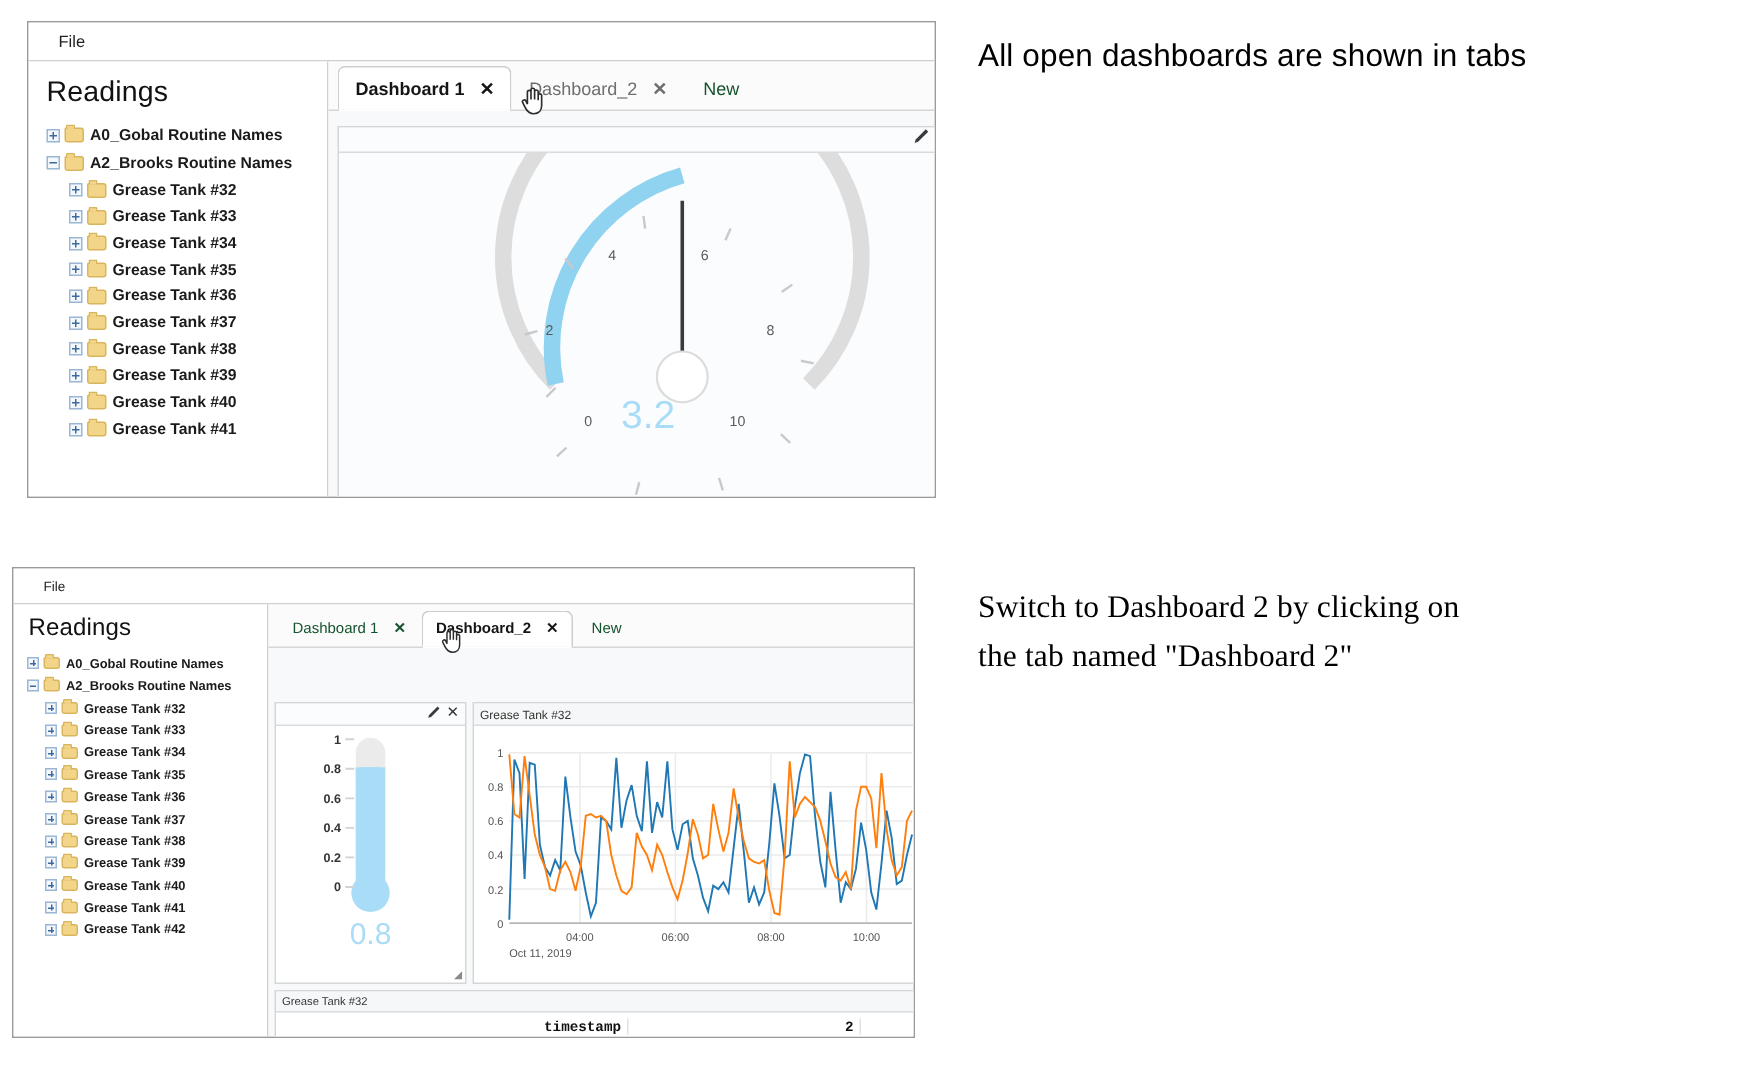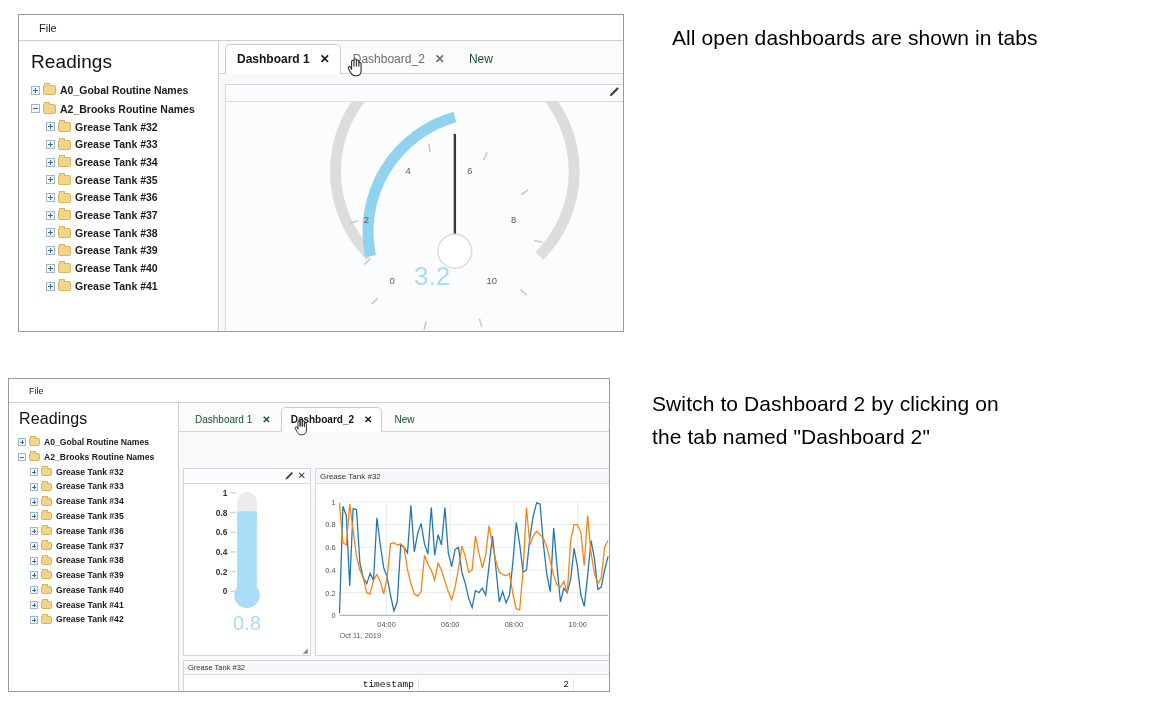--- a/index.html
+++ b/index.html
@@ -548,43 +548,43 @@
                 <polyline id="series-blue" fill="none" stroke="#1f77b4" stroke-width="1.3" points="24.00,130.70 27.47,22.60 30.94,31.80 34.41,103.10 37.87,24.90 41.34,26.05 44.81,80.10 48.28,95.05 51.75,100.80 55.22,90.45 58.68,97.35 62.15,34.10 65.62,61.70 69.09,84.70 72.56,93.90 76.03,112.30 79.49,128.40 82.96,119.20 86.43,61.70 89.90,64.00 93.37,69.75 96.84,21.45 100.30,68.60 103.77,50.20 107.24,39.85 110.71,60.55 114.18,70.90 117.65,23.75 121.11,72.05 124.58,51.35 128.05,61.70 131.52,23.75 134.99,69.75 138.46,83.55 141.92,66.30 145.39,64.00 148.86,89.30 152.33,100.80 155.80,115.75 159.27,124.95 162.73,107.70 166.20,110.00 169.67,105.40 173.14,112.30 176.61,82.40 180.08,52.50 183.54,84.70 187.01,119.20 190.48,108.85 193.95,120.35 197.42,112.30 200.89,78.95 204.35,38.70 207.82,60.55 211.29,89.30 214.76,87.00 218.23,54.80 221.70,31.80 225.16,19.15 228.63,20.30 232.10,61.70 235.57,91.60 239.04,108.85 242.51,44.45 245.97,83.55 249.44,119.20 252.91,105.40 256.38,110.00 259.85,96.20 263.32,65.15 266.78,83.55 270.25,112.30 273.72,123.80 277.19,92.75 280.66,57.10 284.13,75.50 287.59,106.55 291.06,104.25 294.53,87.00 298.00,73.20"></polyline>
                 <polyline id="series-orange" fill="none" stroke="#ff7f0e" stroke-width="1.3" points="24.00,19.15 27.47,59.40 30.94,61.70 34.41,20.30 37.87,46.75 41.34,73.20 44.81,87.00 48.28,95.05 51.75,110.00 55.22,111.15 58.68,97.35 62.15,91.60 65.62,98.50 69.09,111.15 72.56,95.05 76.03,60.55 79.49,59.40 82.96,61.70 86.43,60.55 89.90,64.00 93.37,87.00 96.84,100.80 100.30,111.15 103.77,113.45 107.24,108.85 110.71,72.05 114.18,81.25 117.65,87.00 121.11,97.35 124.58,80.10 128.05,87.00 131.52,98.50 134.99,108.85 138.46,116.90 141.92,104.25 145.39,85.85 148.86,62.85 152.33,73.20 155.80,89.30 159.27,87.00 162.73,52.50 166.20,69.75 169.67,84.70 173.14,72.05 176.61,42.15 180.08,61.70 183.54,77.80 187.01,89.30 190.48,91.60 193.95,92.75 197.42,90.45 200.89,111.15 204.35,126.10 207.82,127.25 211.29,88.15 214.76,23.75 218.23,61.70 221.70,52.50 225.16,47.90 228.63,51.35 232.10,54.80 235.57,64.00 239.04,77.80 242.51,92.75 245.97,101.95 249.44,104.25 252.91,98.50 256.38,110.00 259.85,57.10 263.32,41.00 266.78,41.00 270.25,49.05 273.72,82.40 277.19,31.80 280.66,69.75 284.13,90.45 287.59,100.80 291.06,95.05 294.53,64.00 298.00,57.10"></polyline>
               </svg>
             </div>
           </div>
 
           <div class="widget" style="left:4px; top:228px; right:-2px; bottom:-2px; background:#ffffff;">
             <div class="widget-head" style="height:14px; background:#f6f7f8;">
               <span class="wtitle" style="font-size:7.5px;">Grease Tank #32</span>
             </div>
-            <div style="display:flex; align-items:center; height:18px; border-bottom:1px solid #c9c9c9; font-family:'Liberation Mono', monospace; font-size:9.5px; font-weight:400; color:#111;">
+            <div style="display:flex; align-items:center; height:18px; border-bottom:1px solid #c9c9c9; font-family:'Liberation Mono', monospace; font-size:9.5px; font-weight:700; color:#111;">
               <span style="flex:0 0 230px; text-align:right; padding-right:4px; border-right:1px solid #e2e2e2;">timestamp</span>
               <span style="flex:0 0 150px; text-align:right; padding-right:4px; border-right:1px solid #e2e2e2;">2</span>
               <span style="flex:0 0 150px; text-align:right; padding-right:4px;">3</span>
             </div>
           </div>
 
         </div>
       </div>
     </div>
   </div>
 
   <div class="cursor-hand" style="left:293px; top:418px;">
     <svg width="16" height="18" viewBox="0 0 18 20">
       <path d="M5.6 12.4 V4.4 a1.2 1.2 0 0 1 2.4 0 V9.4 V3.0 a1.2 1.2 0 0 1 2.4 0 V9.4 V4.2
                a1.2 1.2 0 0 1 2.4 0 V9.8 V6.4 a1.2 1.2 0 0 1 2.3 0 v7.0
                c0 3.2 -2.0 5.4 -5.2 5.4 c-3.3 0 -4.7 -1.9 -5.9 -4.4 l-1.5 -3.0
                a1.2 1.2 0 0 1 2.1 -1.2 Z" fill="#ffffff" stroke="#2b2b2b" stroke-width="1.1"></path>
     </svg>
   </div>
 
-  <div class="annot" style="left:672px; top:22px; width:490px;">
+  <div class="annot" style="left:652px; top:22px; width:490px;">
     <div>All open dashboards are shown in tabs</div>
   </div>
 
-  <div class="annot" style="left:652px; top:388px; width:480px;">
+  <div class="annot" style="left:652px; top:388px; width:480px;font-family:Liberation Serif, serif;">
     <div>Switch to Dashboard 2 by clicking on</div>
     <div>the tab named "Dashboard 2"</div>
   </div>
 
 </div>
 
 </body></html>

